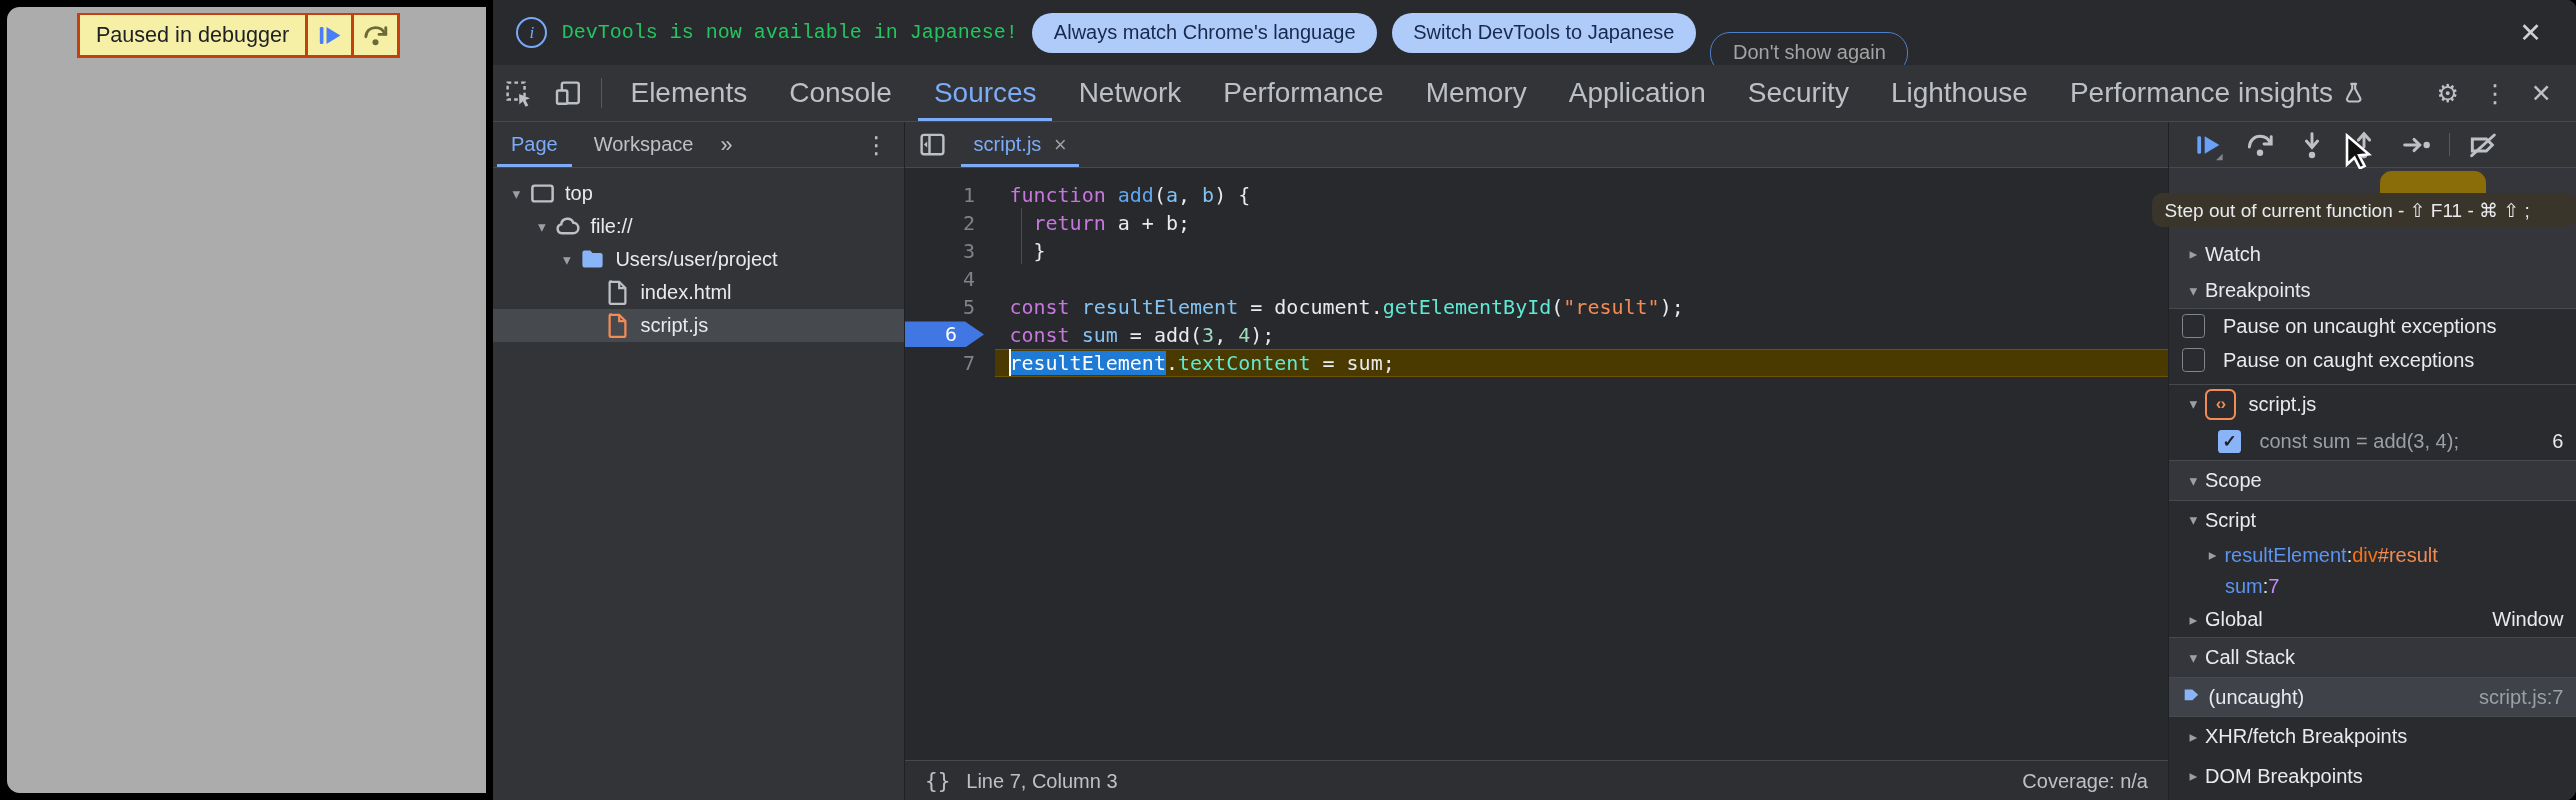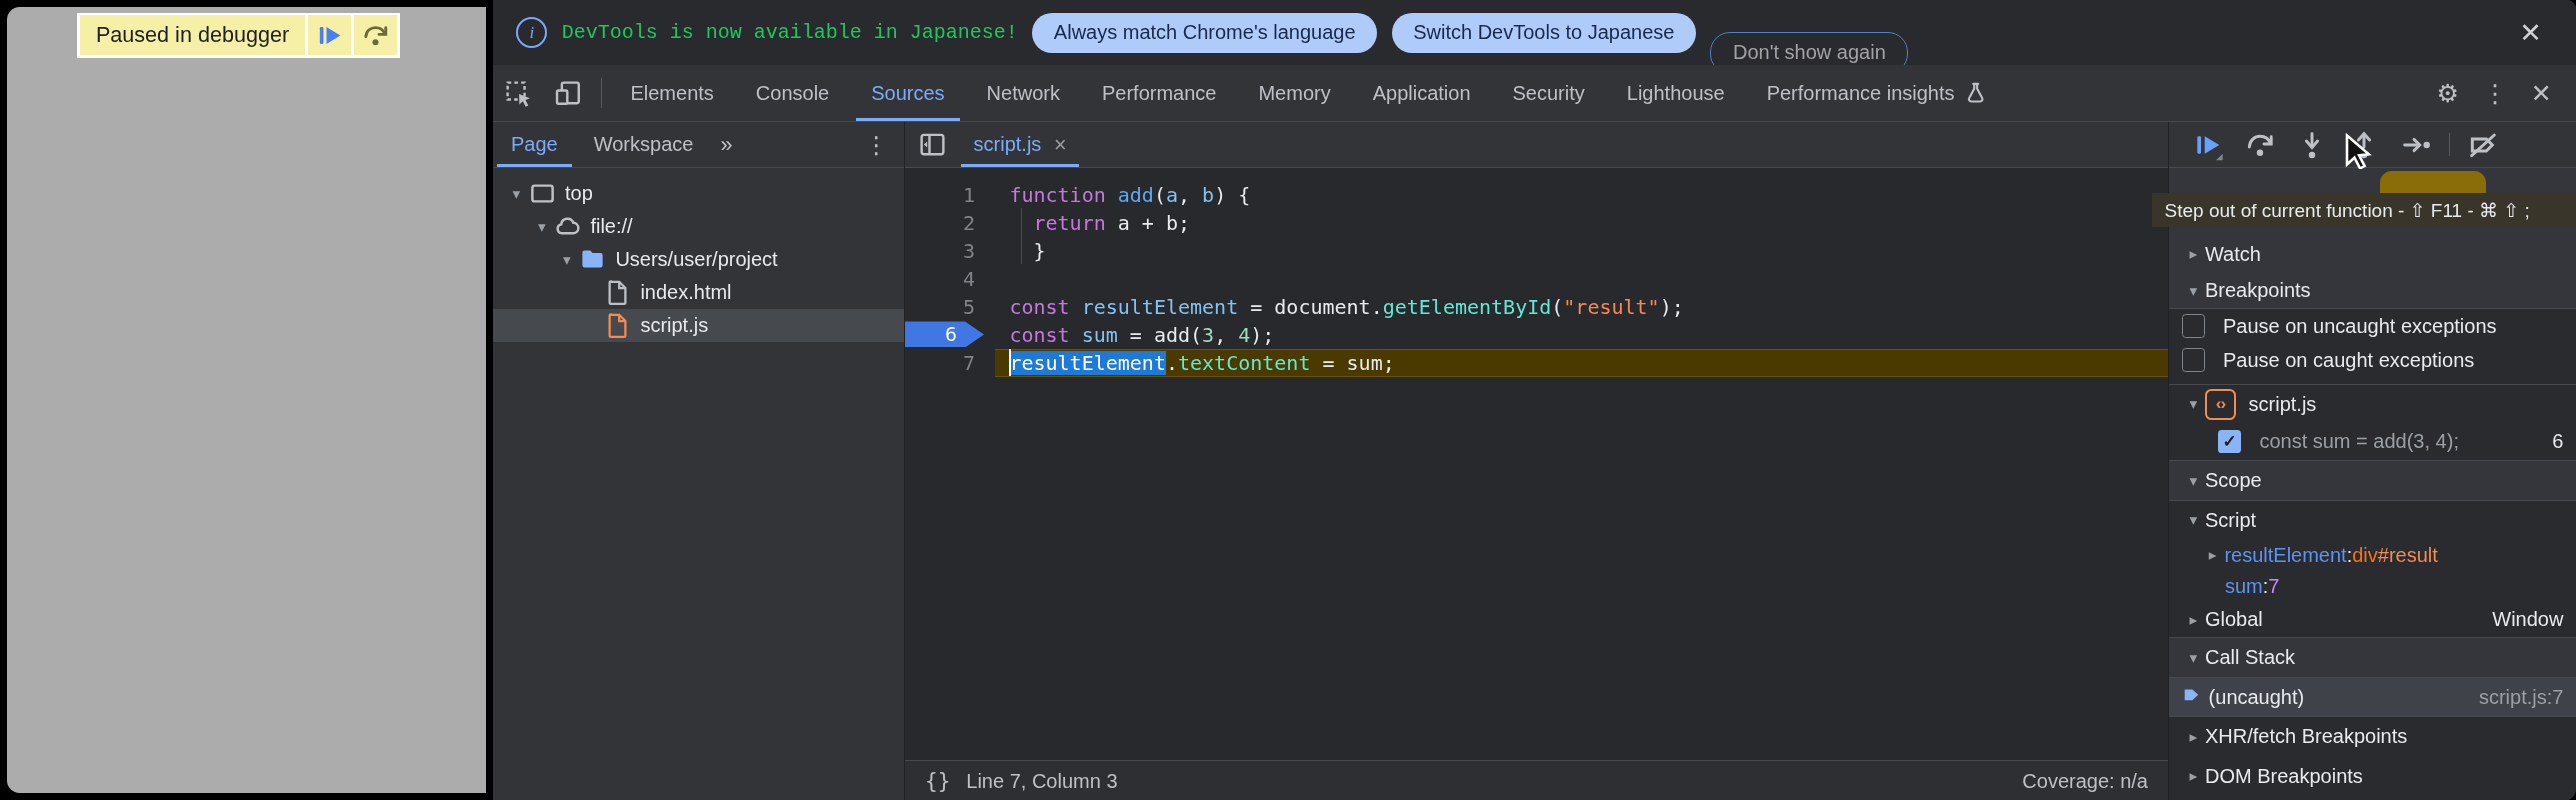--- a/index.html
+++ b/index.html
@@ -1,42 +1,42 @@
 <!DOCTYPE html>
 <html style="font-size:14.4px"><head>
 <meta charset="utf-8">
 <style>
   html,body{margin:0;padding:0;background:#000;}
   .canvas{position:relative;width:2576px;height:801px;background:#000;overflow:hidden;
           font-family:"Liberation Sans",sans-serif;-webkit-font-smoothing:antialiased;}
   
   .page-bg{position:absolute;left:7.2px;top:7.2px;width:479px;height:786px;background:#acacac;
            border-radius:12.6px 0 0 12.6px;}
-  .paused-banner{position:absolute;left:70px;top:5.4px;display:flex;background:#ffffff;
+  .paused-banner{position:absolute;left:70px;top:5.4px;display:flex;background:#c2410c;
                  padding:2.7px;gap:3px;justify-content:space-between;}
   .pb-seg{background:#f6f0a6;display:flex;align-items:center;justify-content:center;height:40px;}
   .pb-text{padding:0 16px;font-size:21.6px;color:#202124;}
   .pb-btn{width:43px;cursor:pointer;}
   
   .devtools{position:absolute;left:493px;top:0;width:2083px;height:801px;background:#333438;
             border-radius:0 9px 12.6px 0;overflow:hidden;display:flex;flex-direction:column;}
   .infobar{height:65px;background:#292a2d;display:flex;align-items:center;padding:0 23.4px;gap:14.4px;flex:0 0 auto;}
   .info-icon{width:27px;height:27px;border:2.7px solid #7ba9f7;border-radius:50%;color:#7ba9f7;
              display:flex;align-items:center;justify-content:center;font-size:17px;
              font-family:"Liberation Serif",serif;font-style:italic;flex:0 0 auto;}
   .infobar-msg{color:#22c55e;font-size:20px;font-family:Liberation Mono, monospace;}
   .chip{height:40px;border-radius:20px;background:#aecbfa;color:#17294d;font-size:20px;
         display:flex;align-items:center;padding:0 21.6px;cursor:pointer;}
   .chip.ghost{background:transparent;border:1.8px solid #4f80c9;color:#a3a3a3;margin-top:40px;}
   .infobar-close{margin-left:auto;color:#cdd1d5;font-size:27px;cursor:pointer;padding-right:10.8px;}
   .toolbar{height:56px;display:flex;align-items:stretch;border-bottom:0.9px solid #46494d;
            background:#333438;flex:0 0 auto;}
   .tbtn{display:flex;align-items:center;padding:0 10.8px;cursor:pointer;}
   .vsep{width:0.9px;background:#55585c;margin:12.6px 7.2px;}
-  .tab{display:flex;align-items:center;gap:9px;padding:0 21px;color:#bdc1c6;font-size:20px;
+  .tab{display:flex;align-items:center;gap:9px;padding:0 21px;color:#bdc1c6;font-size:28px;
        position:relative;cursor:pointer;white-space:nowrap;}
   .tab.active{color:#7cacf8;}
   .tab.active::after{content:"";position:absolute;left:5.4px;right:5.4px;bottom:0;height:2.7px;background:#7cacf8;}
   .toolbar-right{margin-left:auto;display:flex;align-items:center;padding-right:12.6px;}
   .tb-glyph{color:#bdc1c6;font-size:25px;padding:0 11.7px;cursor:pointer;}
   
   .main{flex:1;display:flex;min-height:0;}
   .nav{width:411px;flex:0 0 411px;background:#333438;border-right:0.9px solid #202124;
        display:flex;flex-direction:column;}
   .panel-header{height:45px;flex:0 0 auto;display:flex;align-items:center;
@@ -103,21 +103,21 @@
   .sname{color:#5b94f1}.sval-obj{color:#f97316}.sval-id{color:#f28b54}.sval-num{color:#c58af9}
   .bpicon{width:27px;height:27px;border:2.2px solid #f28b54;border-radius:6.3px;color:#f28b54;
           display:flex;align-items:center;justify-content:center;font-size:17px;font-weight:bold;
           margin-right:12.6px;flex:0 0 27px;letter-spacing:-0.9px;}
   .sarrow{width:27px;flex:0 0 27px;}
   
   .pill{position:absolute;left:2380px;top:171px;width:106px;height:23.4px;background:#8a6c08;
         border-radius:11.7px 11.7px 0 0;}
   .tooltipbar{position:absolute;left:2152px;top:193px;width:424px;height:34px;background:#3a352a;
               color:#e8eaed;font-size:19px;display:flex;align-items:center;padding-left:12.6px;
-              box-sizing:border-box;white-space:nowrap;overflow:hidden;}
+              box-sizing:border-box;white-space:nowrap;overflow:hidden;border-radius:10px;}
   .cursor-overlay{position:absolute;left:2338px;top:133px;pointer-events:none;}
 </style>
 </head>
 <body>
 
 <div class="canvas">
 
   <div class="page-bg">
     <div class="paused-banner">
       <div class="pb-seg pb-text">Paused in debugger</div>

